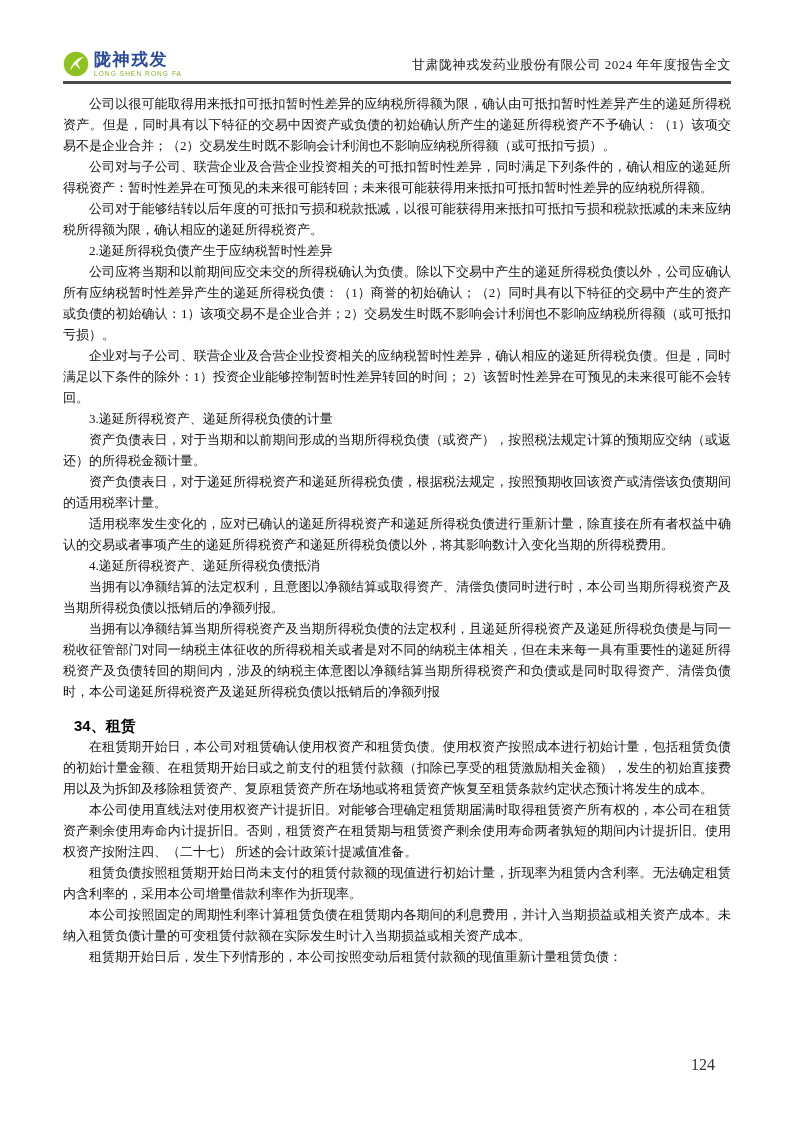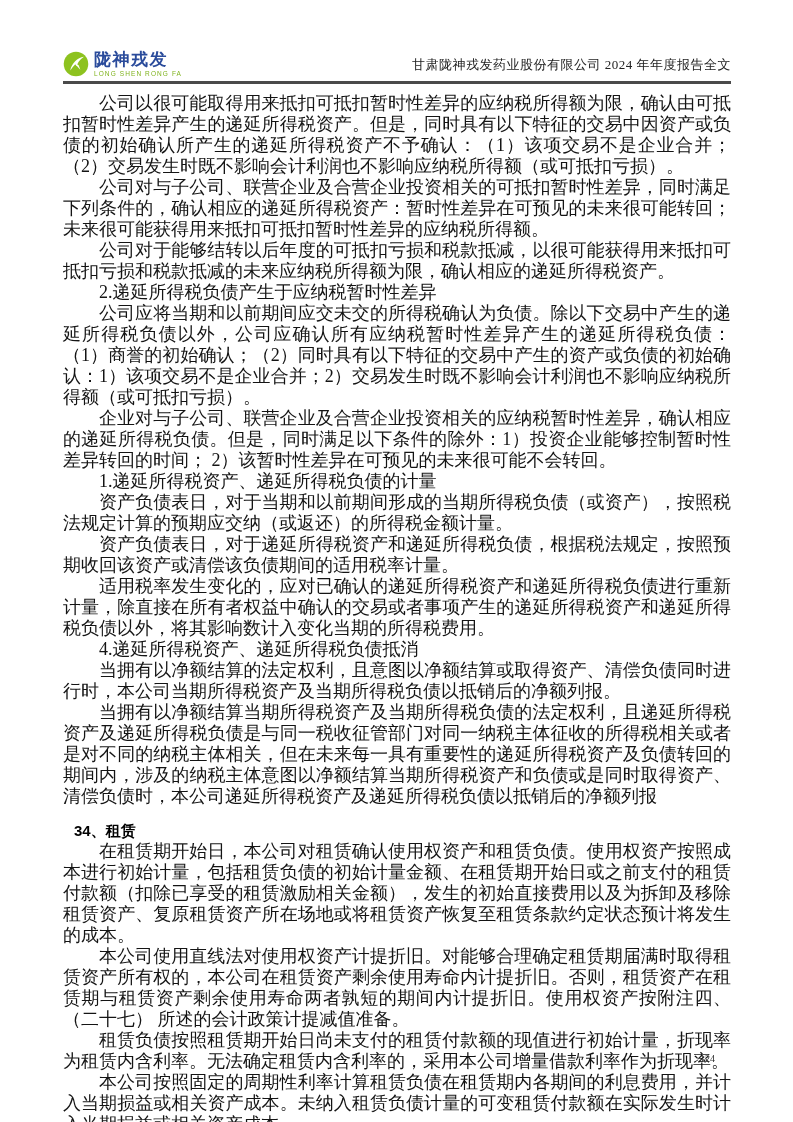--- a/index.html
+++ b/index.html
@@ -23,36 +23,36 @@
   }
   .logo-en{
     font-family:"Liberation Sans","DejaVu Sans",sans-serif;
     font-size:6.5px;letter-spacing:1.1px;color:#7fb31c;margin-top:3px;
   }
   .header-title{font-size:13px;color:#222;padding-bottom:3px;letter-spacing:0.5px;}
   
   .content{padding-top:9px;}
   p.body{
     margin:0;text-indent:2em;text-align:justify;
-    font-size:18px;line-height:21px;color:#141414;
+    font-size:13px;line-height:21px;color:#141414;
   }
   h1.sec{
     font-family:Liberation Sans, sans-serif;
     font-size:15px;font-weight:bold;color:#000;
     margin:13px 0 0 0;padding-left:11px;line-height:21px;
   }
   h2.sub{
     font-family:"Liberation Sans","DejaVu Sans",sans-serif;
     font-size:14px;font-weight:bold;color:#000;
     margin:18px 0 16px 0;padding-left:8px;line-height:20px;
   }
   
   .footer{
-    position:absolute;bottom:58px;right:78px;
-    font-size:10px;color:#333;font-family:"Liberation Serif","DejaVu Serif",serif;
+    position:absolute;bottom:48px;right:78px;
+    font-size:16px;color:#333;font-family:"Liberation Serif","DejaVu Serif",serif;
   }
 </style>
 </head>
 <body>
 
 <div class="page">
 
   <div class="header">
     <div class="logo">
       <span>
@@ -70,21 +70,21 @@
     <div class="header-title">甘肃陇神戎发药业股份有限公司 2024 年年度报告全文</div>
   </div>
 
   <div class="content">
     <p class="body">公司以很可能取得用来抵扣可抵扣暂时性差异的应纳税所得额为限，确认由可抵扣暂时性差异产生的递延所得税资产。但是，同时具有以下特征的交易中因资产或负债的初始确认所产生的递延所得税资产不予确认：（1）该项交易不是企业合并；（2）交易发生时既不影响会计利润也不影响应纳税所得额（或可抵扣亏损）。</p>
     <p class="body">公司对与子公司、联营企业及合营企业投资相关的可抵扣暂时性差异，同时满足下列条件的，确认相应的递延所得税资产：暂时性差异在可预见的未来很可能转回；未来很可能获得用来抵扣可抵扣暂时性差异的应纳税所得额。</p>
     <p class="body">公司对于能够结转以后年度的可抵扣亏损和税款抵减，以很可能获得用来抵扣可抵扣亏损和税款抵减的未来应纳税所得额为限，确认相应的递延所得税资产。</p>
     <p class="body">2.递延所得税负债产生于应纳税暂时性差异</p>
     <p class="body">公司应将当期和以前期间应交未交的所得税确认为负债。除以下交易中产生的递延所得税负债以外，公司应确认所有应纳税暂时性差异产生的递延所得税负债：（1）商誉的初始确认；（2）同时具有以下特征的交易中产生的资产或负债的初始确认：1）该项交易不是企业合并；2）交易发生时既不影响会计利润也不影响应纳税所得额（或可抵扣亏损）。</p>
     <p class="body">企业对与子公司、联营企业及合营企业投资相关的应纳税暂时性差异，确认相应的递延所得税负债。但是，同时满足以下条件的除外：1）投资企业能够控制暂时性差异转回的时间； 2）该暂时性差异在可预见的未来很可能不会转回。</p>
-    <p class="body">1.递延所得税资产、递延所得税负债的计量</p>
+    <p class="body">3.递延所得税资产、递延所得税负债的计量</p>
     <p class="body">资产负债表日，对于当期和以前期间形成的当期所得税负债（或资产），按照税法规定计算的预期应交纳（或返还）的所得税金额计量。</p>
     <p class="body">资产负债表日，对于递延所得税资产和递延所得税负债，根据税法规定，按照预期收回该资产或清偿该负债期间的适用税率计量。</p>
     <p class="body">适用税率发生变化的，应对已确认的递延所得税资产和递延所得税负债进行重新计量，除直接在所有者权益中确认的交易或者事项产生的递延所得税资产和递延所得税负债以外，将其影响数计入变化当期的所得税费用。</p>
     <p class="body">4.递延所得税资产、递延所得税负债抵消</p>
     <p class="body">当拥有以净额结算的法定权利，且意图以净额结算或取得资产、清偿负债同时进行时，本公司当期所得税资产及当期所得税负债以抵销后的净额列报。</p>
     <p class="body">当拥有以净额结算当期所得税资产及当期所得税负债的法定权利，且递延所得税资产及递延所得税负债是与同一税收征管部门对同一纳税主体征收的所得税相关或者是对不同的纳税主体相关，但在未来每一具有重要性的递延所得税资产及负债转回的期间内，涉及的纳税主体意图以净额结算当期所得税资产和负债或是同时取得资产、清偿负债时，本公司递延所得税资产及递延所得税负债以抵销后的净额列报</p>
 
     <h1 class="sec">34、租赁</h1>
 
     <p class="body">在租赁期开始日，本公司对租赁确认使用权资产和租赁负债。使用权资产按照成本进行初始计量，包括租赁负债的初始计量金额、在租赁期开始日或之前支付的租赁付款额（扣除已享受的租赁激励相关金额），发生的初始直接费用以及为拆卸及移除租赁资产、复原租赁资产所在场地或将租赁资产恢复至租赁条款约定状态预计将发生的成本。</p>

